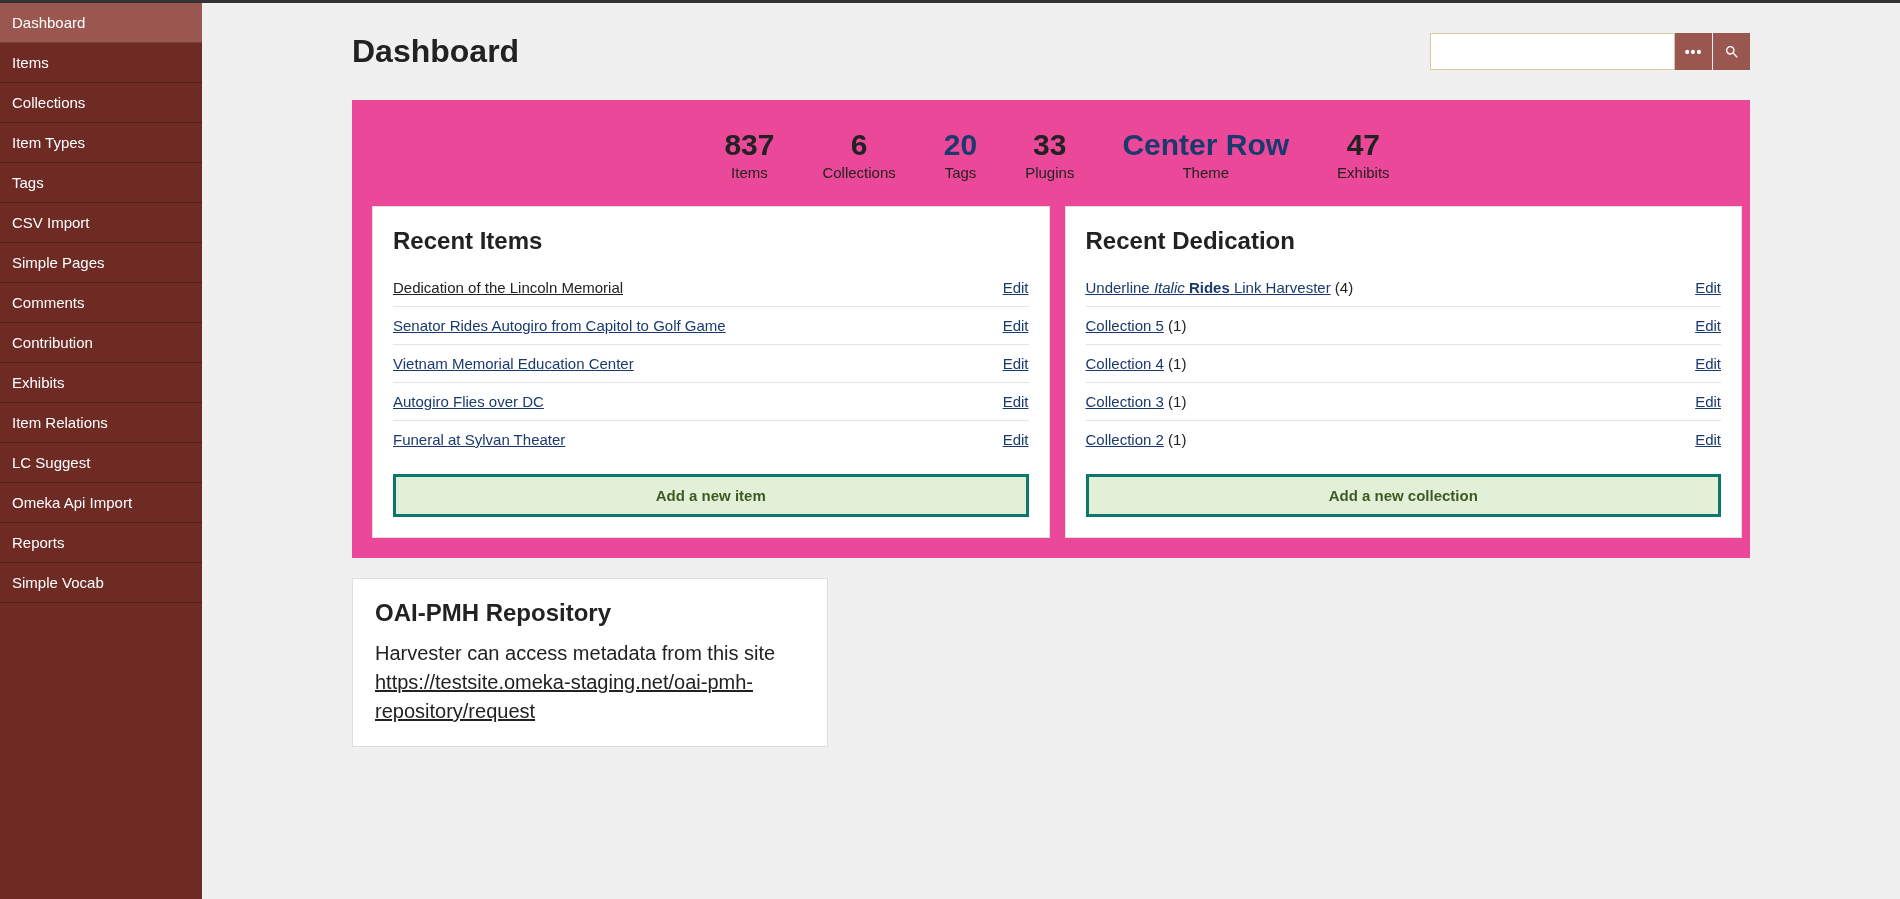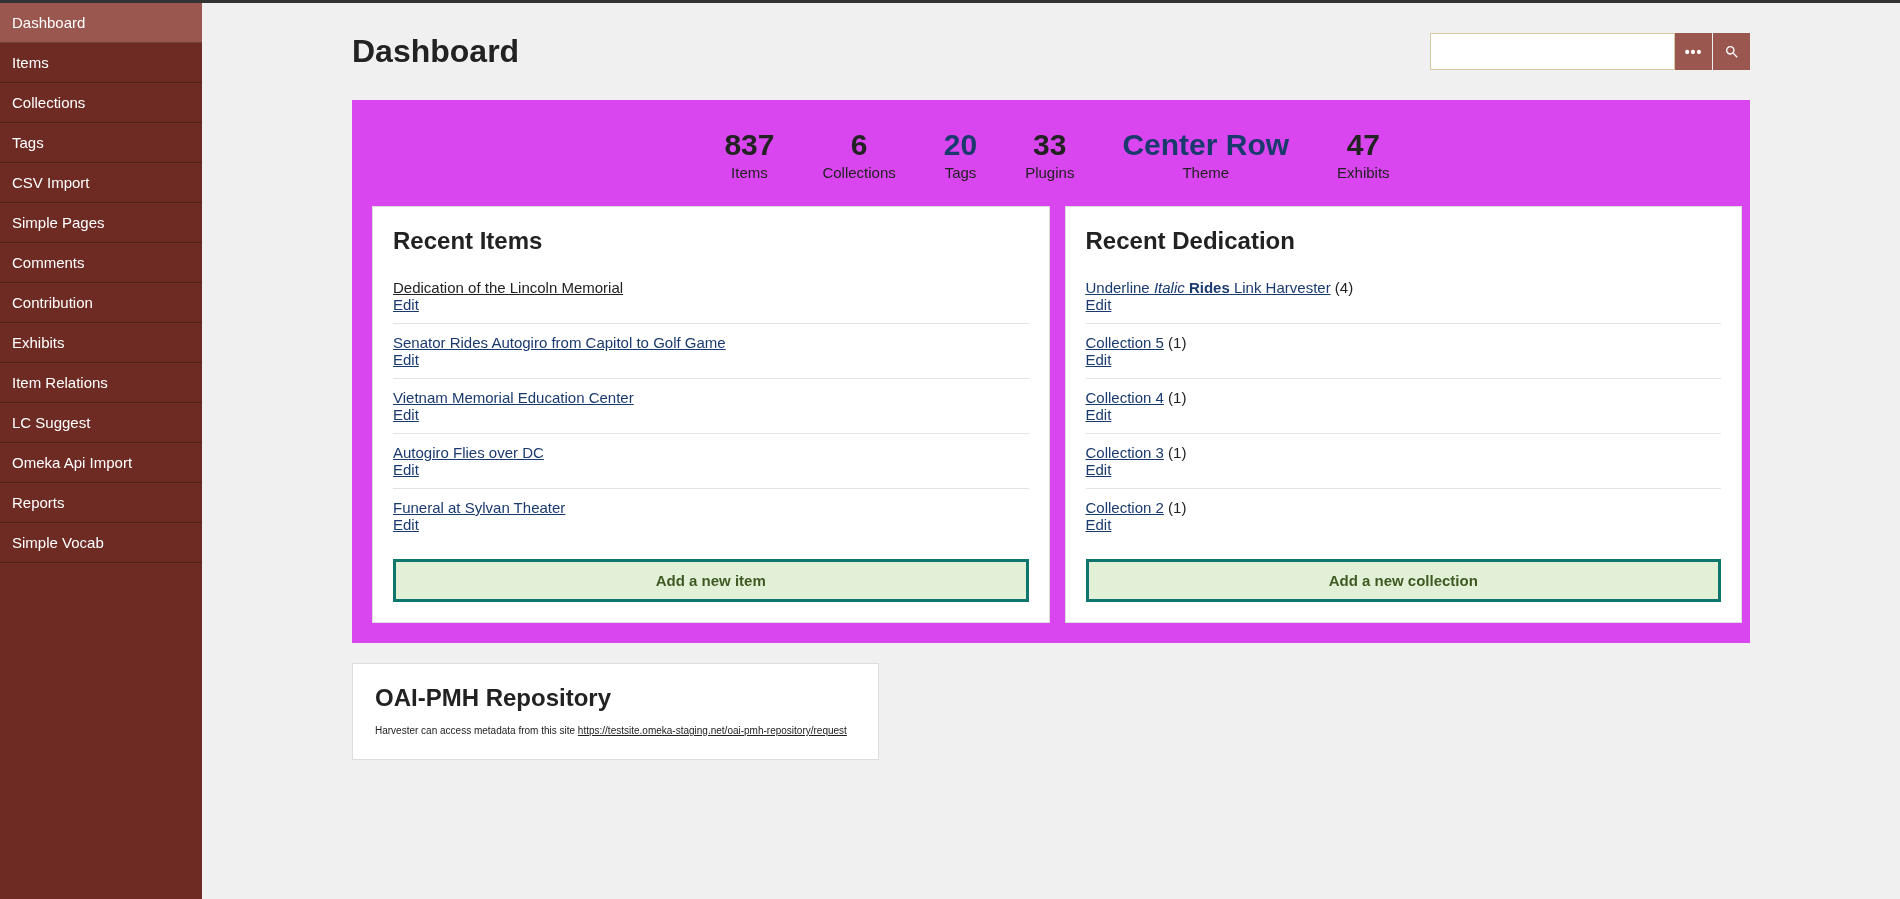--- a/index.html
+++ b/index.html
@@ -51,21 +51,21 @@
     border: none; display: flex;
     align-items: center; justify-content: center;
     cursor: pointer;
   }
   .search-btn + .search-btn { margin-left: 1px; }
   .search-btn svg { width: 16px; height: 16px; fill: #fff; }
   .dots { font-size: 14px; letter-spacing: 1px; font-weight:700;}
   
   .panel-wrap { margin: 30px 150px 0 150px; }
   .stats-panel {
-    background: #d946ef;
+    background: #ec4899;
     padding: 30px 8px 20px 20px;
   }
   .stats-row {
     display: flex;
     justify-content: center;
     gap: 48px;
     margin-bottom: 25px;
   }
   .stat { text-align: center; }
   .stat-val { font-size: 30px; font-weight: 700; line-height: 1; color:#222;}
@@ -79,21 +79,20 @@
     padding: 20px;
   }
   .col-panel h2 {
     font-size: 24px; font-weight: 700; margin-bottom: 14px;
   }
   .item-row {
     display: flex; justify-content: space-between;
     padding: 10px 0;
     border-bottom: 1px solid #e3e3e3;
     font-size: 15px;
-    flex-direction: column;
   }
   .item-row:last-of-type { border-bottom: none; }
   .item-link { color: #1a3a6e; text-decoration: underline; cursor:pointer;}
   .item-link.plain { color: #222; text-decoration: underline; }
   .edit-link { color: #1a3a6e; text-decoration: underline; cursor:pointer;}
   .count { color: #222; }
   .u { text-decoration: underline; }
   .i { font-style: italic; }
   .b { font-weight: 700; }
   .add-btn {
@@ -103,38 +102,39 @@
     color: #3e5a22;
     text-align: center;
     padding: 10px 0;
     font-weight: 700;
     font-size: 15px;
     margin-top: 16px;
     cursor: pointer;
   }
   .sub-panel {
     margin: 20px 150px 0 150px;
-    width: 527px;
+    width: 476px;
     background: #fff;
     border: 1px solid #ddd;
     padding: 20px 22px;
   }
   .sub-panel h2 { font-size: 24px; font-weight: 700; margin-bottom: 12px;}
-  .sub-panel p { font-size: 10px; line-height: 1.45; }
+  .sub-panel p { font-size: 20px; line-height: 1.45; }
   .sub-panel a { color: #222; text-decoration: underline; }
 </style>
 </head>
 <body>
 
 <div class="topbar"></div>
 <div class="layout">
   <nav class="sidebar" id="sidebar">
       <a href="#" class="active">Dashboard</a>
       <a href="#">Items</a>
       <a href="#">Collections</a>
+      <a href="#">Item Types</a>
       <a href="#">Tags</a>
       <a href="#">CSV Import</a>
       <a href="#">Simple Pages</a>
       <a href="#">Comments</a>
       <a href="#">Contribution</a>
       <a href="#">Exhibits</a>
       <a href="#">Item Relations</a>
       <a href="#">LC Suggest</a>
       <a href="#">Omeka Api Import</a>
       <a href="#">Reports</a>

